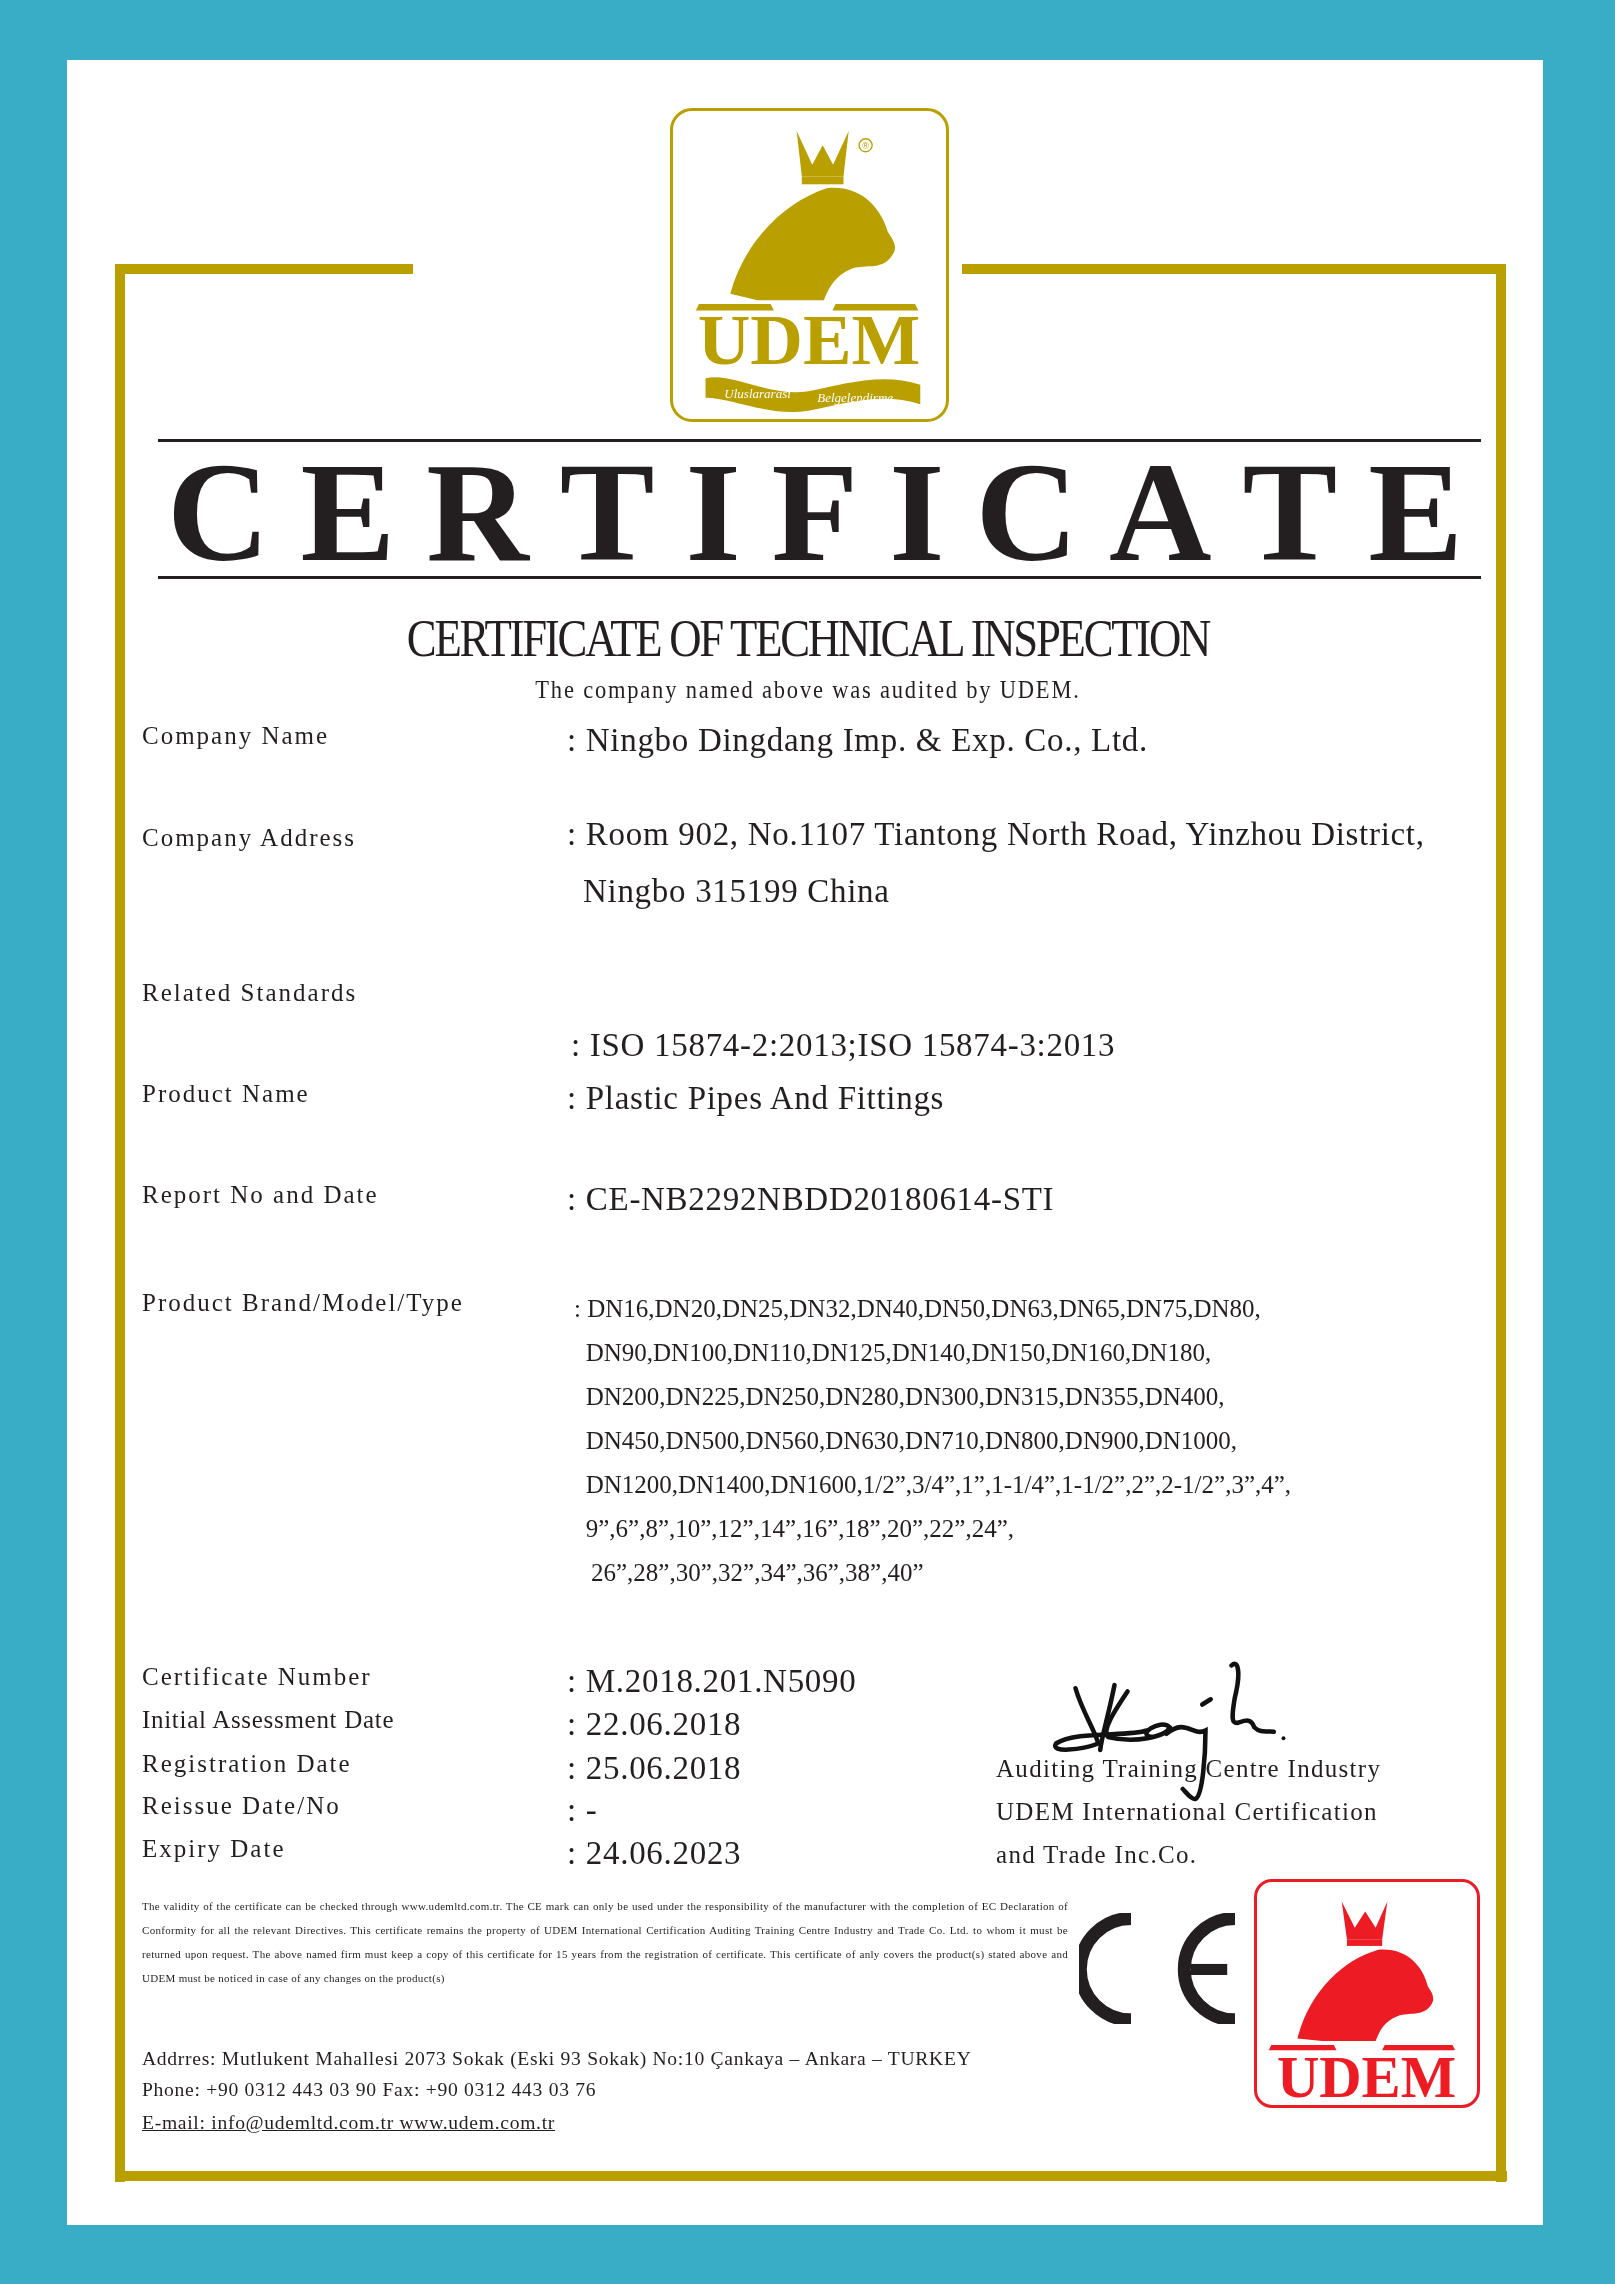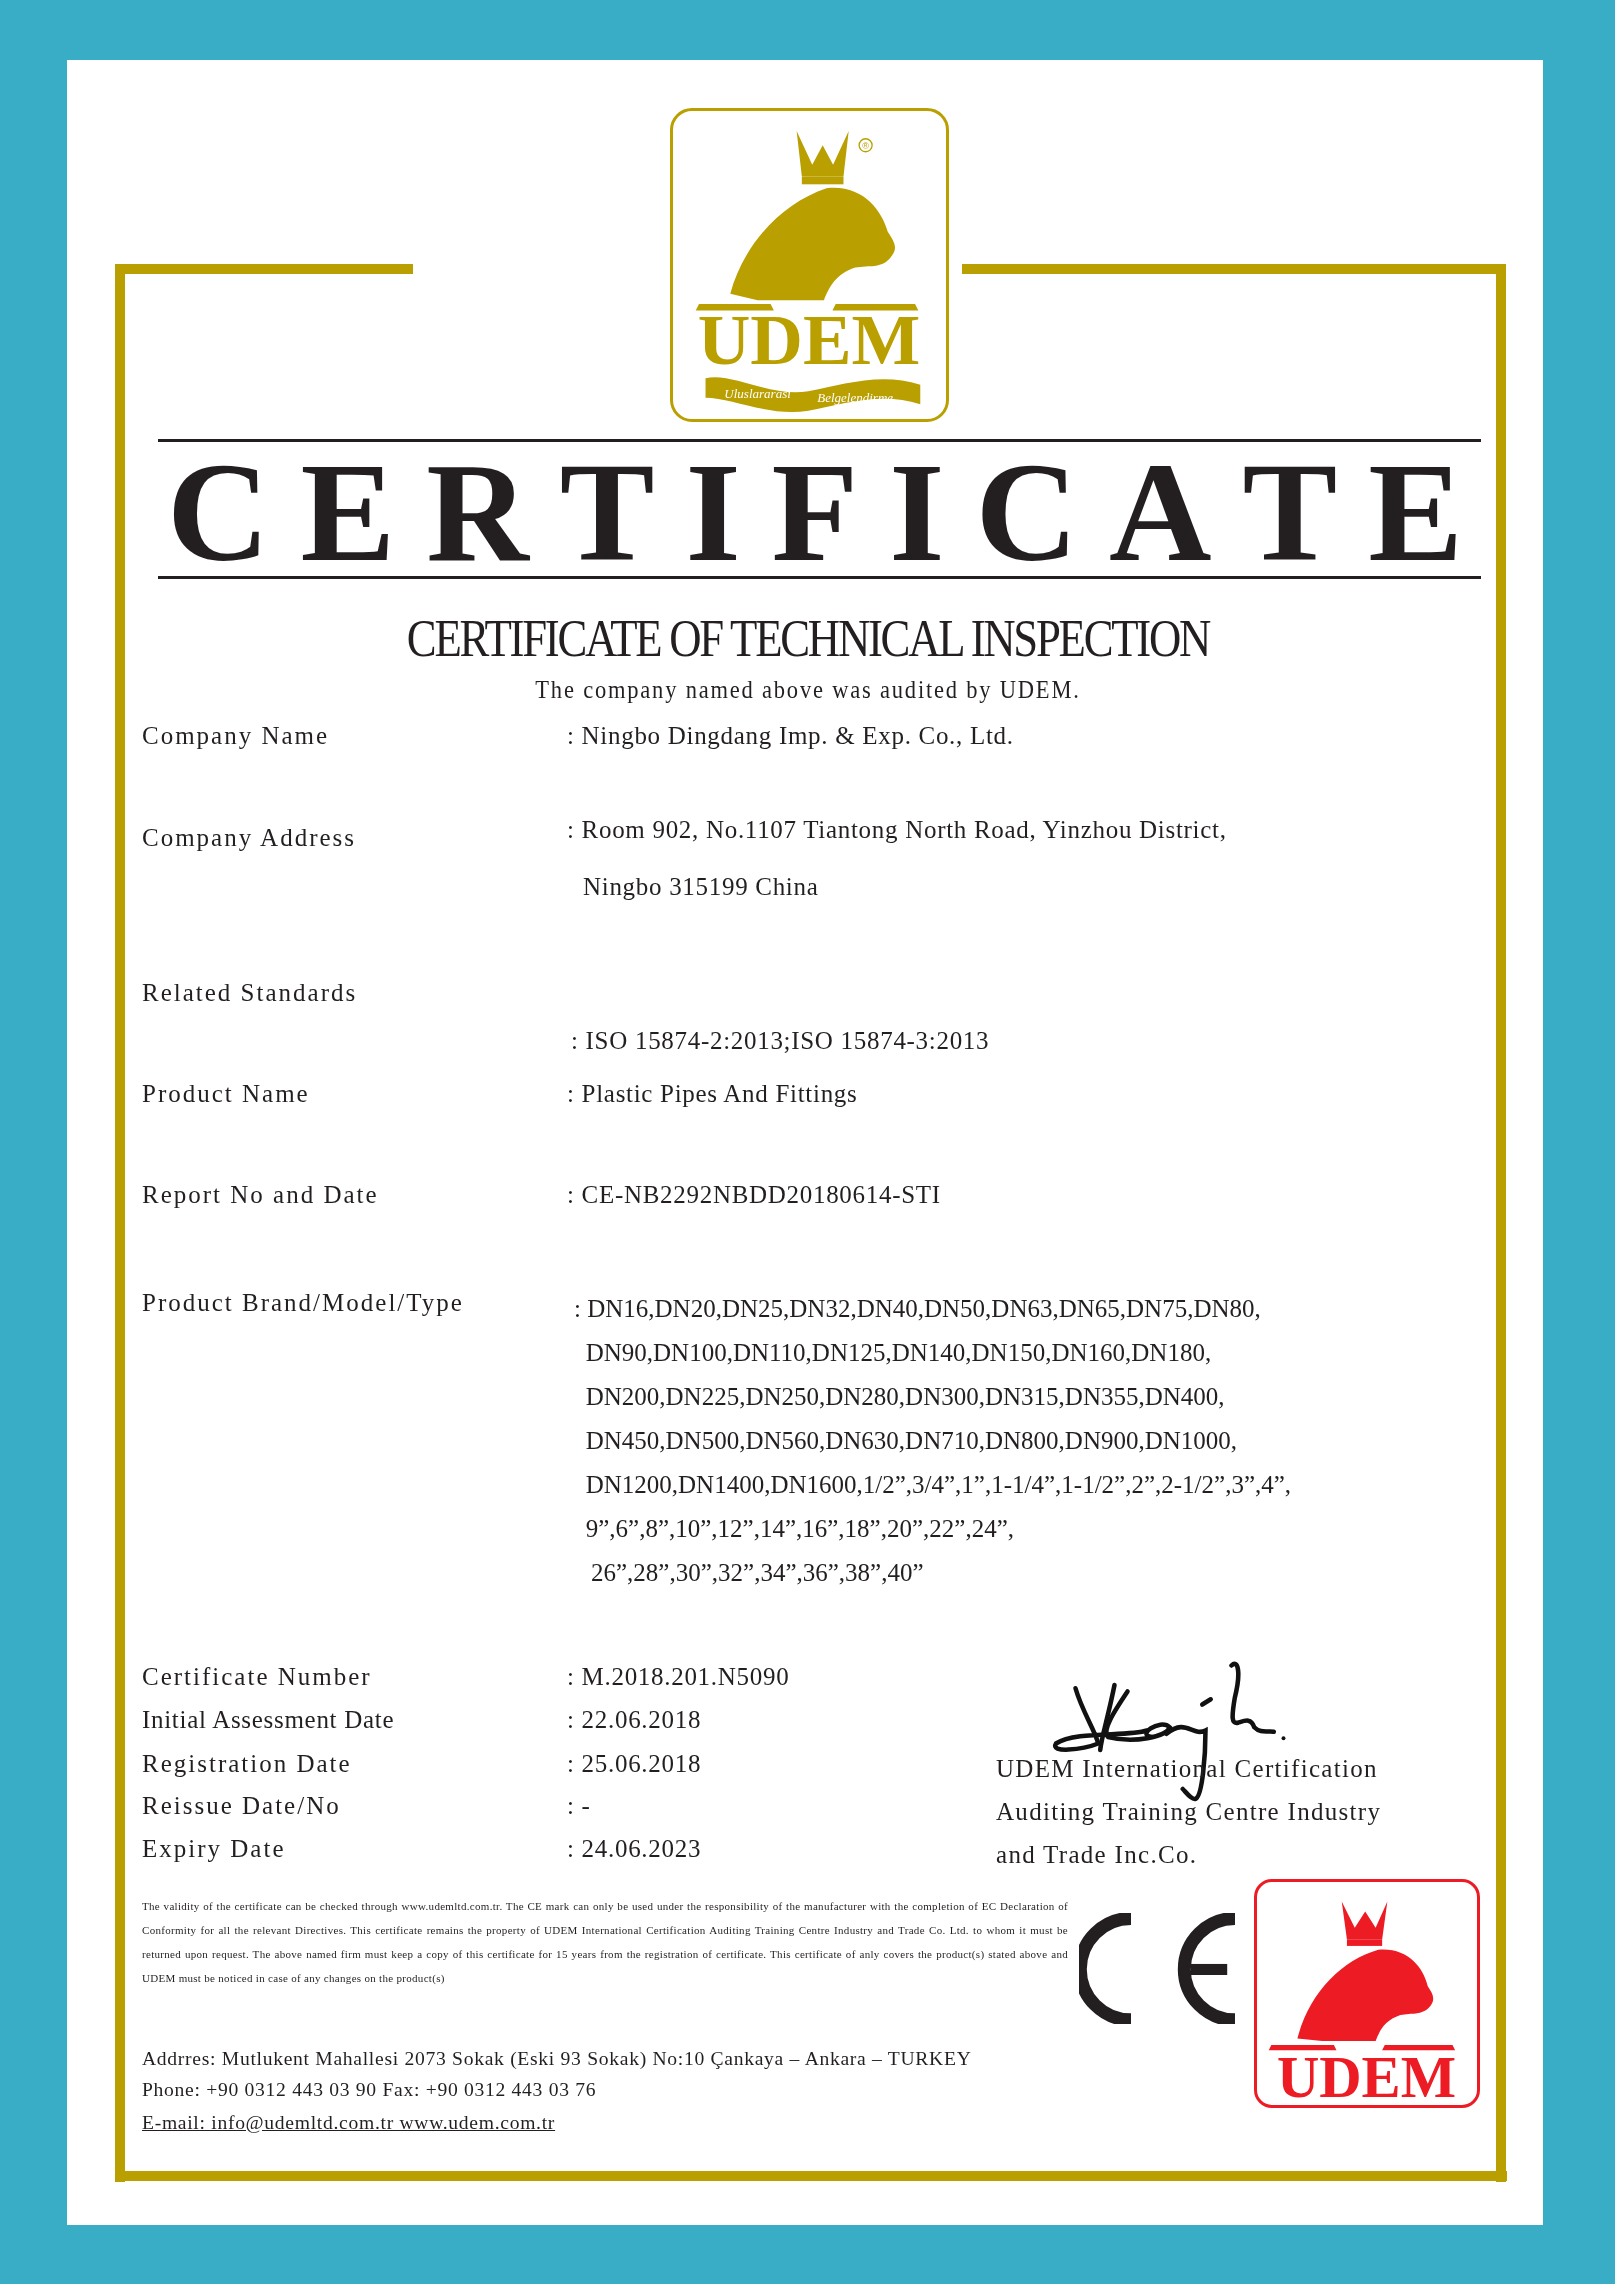--- a/index.html
+++ b/index.html
@@ -12,21 +12,21 @@
               border:3.3px solid #b99f00; border-radius:22px; box-sizing:border-box; background:#fff; }
   .rule { position:absolute; left:158px; width:1323px; height:3.3px; background:#231f20; }
   .bigtitle { position:absolute; left:158px; top:450px; width:1323px; height:124px; display:flex;
               justify-content:space-between; align-items:center; font-size:142px; font-weight:bold;
               line-height:1; padding:0 18px 0 9px; box-sizing:border-box; }
   .subtitle { position:absolute; left:0; width:1616px; top:609px; text-align:center; font-size:52px;
               letter-spacing:-2.6px; transform:scaleX(0.86); }
   .audited { position:absolute; left:0; width:1616px; top:676px; text-align:center; font-size:25px;
              letter-spacing:2px; transform:scaleX(0.9); }
   .label { position:absolute; left:142px; font-size:25px; letter-spacing:2px; white-space:nowrap; }
-  .value { position:absolute; left:567px; font-size:25px; letter-spacing:0.7px; white-space:nowrap; }
+  .value { position:absolute; left:567px; font-size:33px; letter-spacing:0.7px; white-space:nowrap; }
   .models { position:absolute; left:574px; top:1287px; font-size:25px; line-height:44px; }
   .models div { white-space:nowrap; }
   .issuer { position:absolute; left:996px; top:1747px; font-size:25px; letter-spacing:1.3px; line-height:43px; }
   .disclaimer { position:absolute; left:142px; top:1894px; width:926px; font-size:11px; line-height:24px;
                 text-align:justify; text-align-last:left; letter-spacing:0.3px; }
   .contact { position:absolute; left:142px; font-size:19.6px; letter-spacing:0.7px; white-space:nowrap; }
   .ce { position:absolute; left:1079px; top:1913px; width:169px; height:111px; }
   .logo-red { position:absolute; left:1254px; top:1879px; width:226px; height:229px; border:3.3px solid #ed1c24;
               border-radius:18px; box-sizing:border-box; background:#fff; }
 </style>
@@ -122,22 +122,22 @@
     <path d="M120,60 C110,110 100,140 98,160"></path>
     <path d="M140,70 C120,100 100,130 110,140 C150,150 200,140 205,125 C190,110 150,140 180,140"></path>
     <path d="M200,135 C230,110 240,140 260,130 C260,170 255,230 245,235 C240,238 230,225 225,220"></path>
     <path d="M255,90 L268,82"></path>
     <path d="M300,30 C310,20 315,40 305,80 C300,110 300,120 310,118 C320,115 330,110 335,125 C345,135 355,130 365,132"></path>
   </g>
   <circle cx="380" cy="142" r="3" fill="#111"></circle>
 </svg>
 
 <div class="issuer">
+  <div>Auditing Training Centre Industry</div>
   <div>UDEM International Certification</div>
-  <div>Auditing Training Centre Industry</div>
   <div>and Trade Inc.Co.</div>
 </div>
 
 <div class="disclaimer">The validity of the certificate can be checked through www.udemltd.com.tr. The CE mark can only be used under the responsibility of the manufacturer with the completion of EC Declaration of Conformity for all the relevant Directives. This certificate remains the property of UDEM International Certification Auditing Training Centre Industry and Trade Co. Ltd. to whom it must be returned upon request. The above named firm must keep a copy of this certificate for 15 years from the registration of certificate. This certificate of anly covers the product(s) stated above and UDEM must be noticed in case of any changes on the product(s)</div>
 <div class="contact" style="top:2048px;">Addrres: Mutlukent Mahallesi 2073 Sokak (Eski 93 Sokak) No:10 Çankaya – Ankara – TURKEY</div>
 <div class="contact" style="top:2079px;">Phone: +90 0312 443 03 90  Fax: +90 0312 443 03 76</div>
 <div class="contact" style="top:2112px;text-decoration:underline;">E-mail: info@udemltd.com.tr    www.udem.com.tr</div>
 
 <svg class="ce" viewBox="0 0 260 170">
   <path d="M80,8 A78,78 0 1 0 80,164" fill="none" stroke="#231f20" stroke-width="20"></path>

